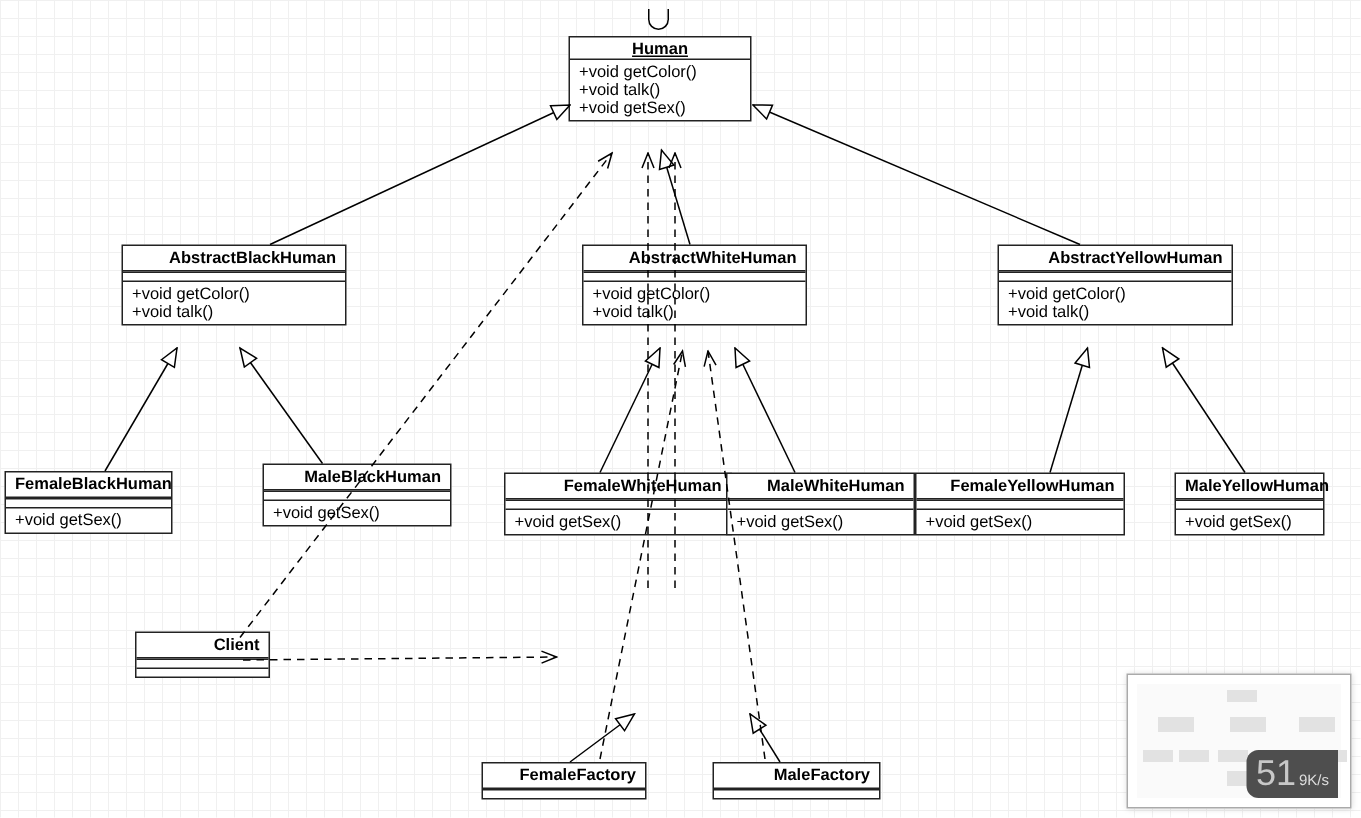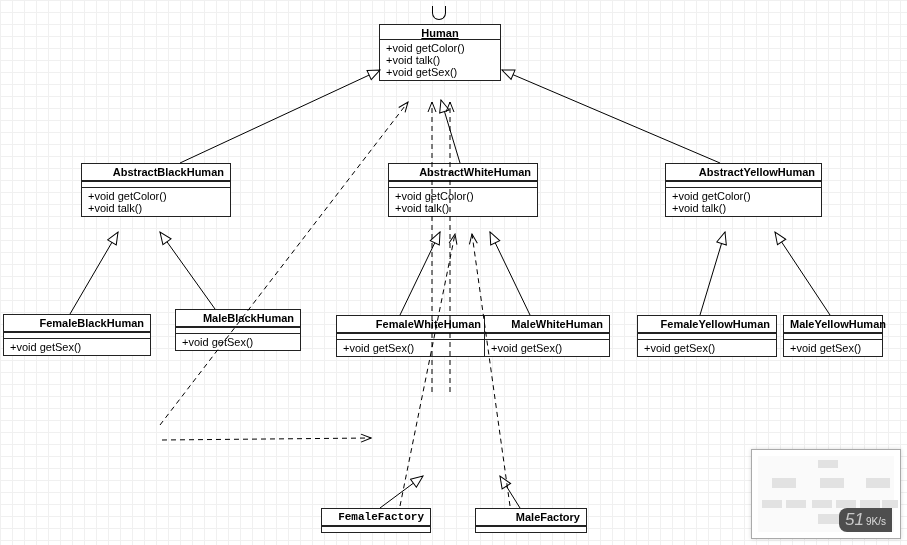--- a/index.html
+++ b/index.html
@@ -62,21 +62,21 @@
     box-shadow: 0 0 4px rgba(0,0,0,.15);
   }
   .minimap .inner { position: absolute; inset: 6px; background: #fafafa; }
   .minimap .blob { position: absolute; background: #e2e2e2; }
   .speed-badge {
     position: absolute; right: 8px; bottom: 6px;
     background: #4e4e4e; color: #ddd;
     font-size: 10px; padding: 2px 6px; border-radius: 8px 0 0 8px;
     display: flex; align-items: baseline; gap: 2px;
   }
-  .speed-badge .big { font-size: 17px; color: #c8c8c8; font-weight: 300; font-style: italic; }
+  .speed-badge .big { font-size: 24px; color: #c8c8c8; font-weight: 300; }
   .watermark {
     position: absolute; right: 90px; bottom: 24px;
     color: rgba(0,0,0,.12); font-size: 12px;
   }
 </style>
 </head>
 <body>
 
 <div class="canvas">
 
@@ -111,21 +111,21 @@
 
   <div class="uml" style="left:665px; top:163px; width:157px;">
     <div class="title">AbstractYellowHuman</div>
     <div class="section"></div>
     <div class="section">
       <div class="op">+void getColor()</div>
       <div class="op">+void talk()</div>
     </div>
   </div>
 
-  <div class="uml" style="left:3px; top:314px; width:148px;">
+  <div class="uml" style="left:3px; top:314px; width:112px;">
     <div class="title">FemaleBlackHuman</div>
     <div class="section"></div>
     <div class="section">
         <div class="op">+void getSex()</div>
       </div>
   </div>
 
   <div class="uml" style="left:175px; top:309px; width:126px;">
     <div class="title">MaleBlackHuman</div>
     <div class="section"></div>
@@ -143,39 +143,44 @@
   </div>
 
   <div class="uml" style="left:484px; top:315px; width:126px;">
     <div class="title">MaleWhiteHuman</div>
     <div class="section"></div>
     <div class="section">
         <div class="op">+void getSex()</div>
       </div>
   </div>
 
-  <div class="uml" style="left:637px; top:315px; width:140px;">
+  <div class="uml" style="left:610px; top:315px; width:140px;">
     <div class="title">FemaleYellowHuman</div>
     <div class="section"></div>
     <div class="section">
         <div class="op">+void getSex()</div>
       </div>
   </div>
 
   <div class="uml" style="left:783px; top:315px; width:100px;">
     <div class="title">MaleYellowHuman</div>
     <div class="section"></div>
     <div class="section">
         <div class="op">+void getSex()</div>
       </div>
   </div>
 
-
-
-  <div class="uml" style="left:321px; top:508px; width:110px;font-family:Liberation Mono, monospace;">
+  <div class="uml" style="left:90px; top:421px; width:70px;">
+    <div class="title">Client</div>
+    <div class="section"></div>
+    <div class="section"></div>
+  </div>
+
+
+  <div class="uml" style="left:321px; top:508px; width:110px;">
     <div class="title">FemaleFactory</div>
     <div class="section"></div>
   </div>
 
   <div class="uml" style="left:475px; top:508px; width:112px;">
     <div class="title">MaleFactory</div>
     <div class="section"></div>
   </div>
 
   <svg class="connectors">

